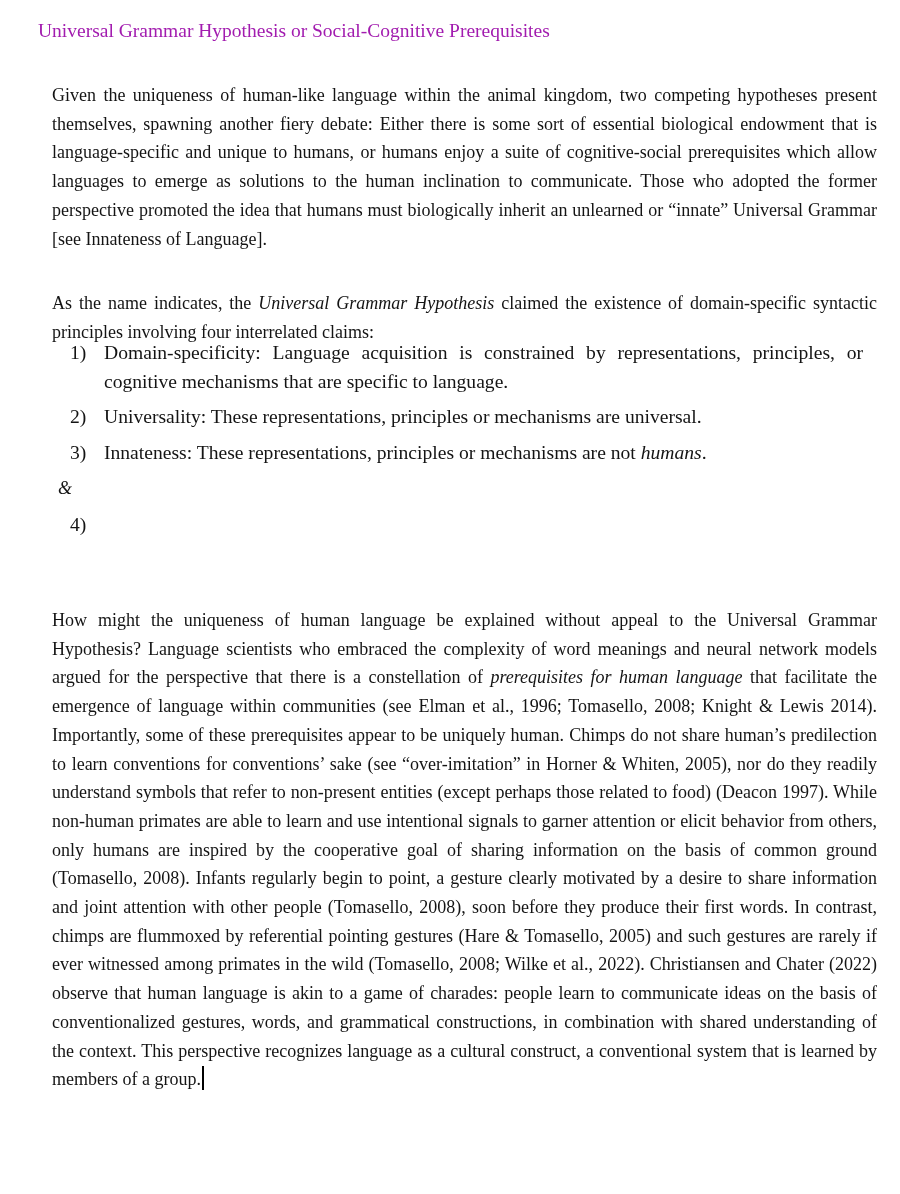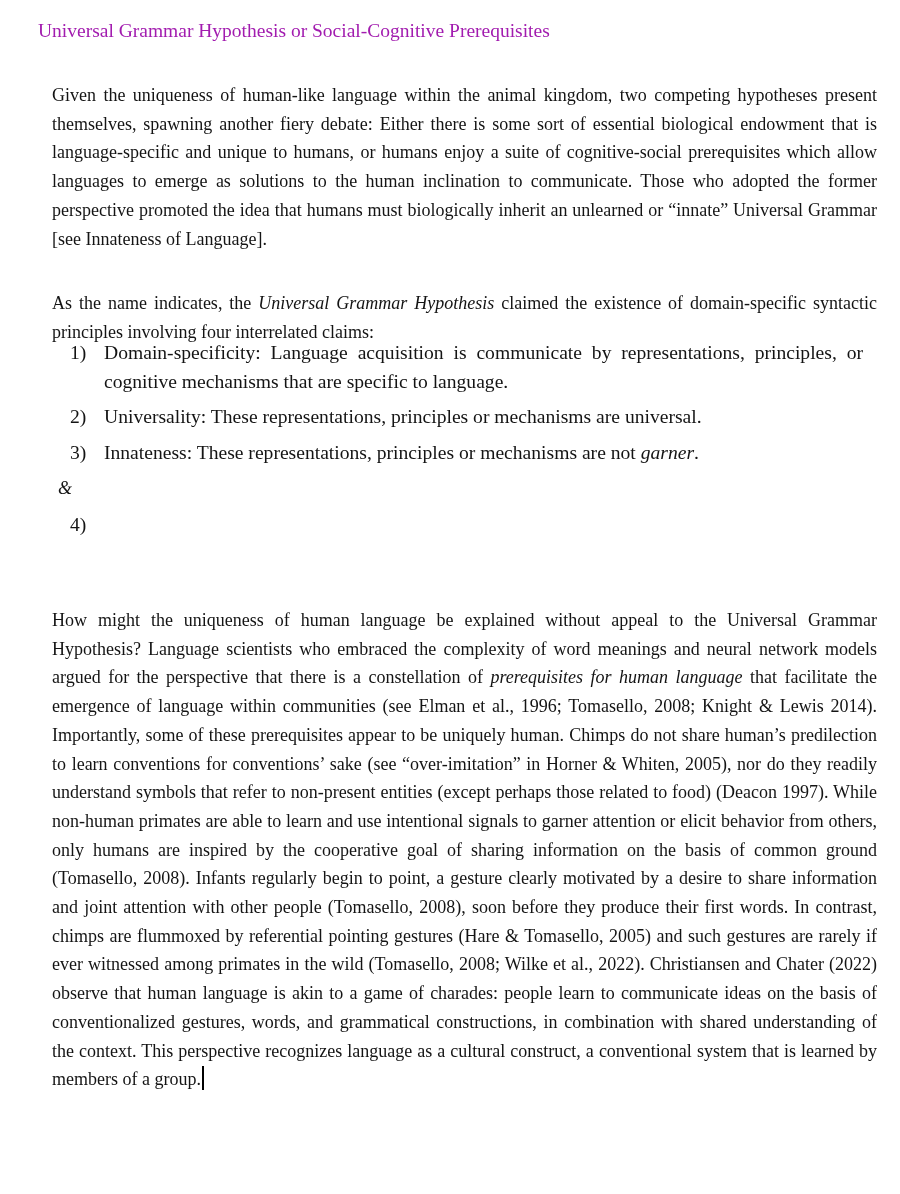--- a/index.html
+++ b/index.html
@@ -97,35 +97,35 @@
 
   <h2 class="title">Universal Grammar Hypothesis or Social-Cognitive Prerequisites</h2>
 
   <p class="para p1">Given the uniqueness of human-like language within the animal kingdom, two competing hypotheses present themselves, spawning another fiery debate: Either there is some sort of essential biological endowment that is language-specific and unique to humans, or humans enjoy a suite of cognitive-social prerequisites which allow languages to emerge as solutions to the human inclination to communicate. Those who adopted the former perspective promoted the idea that humans must biologically inherit an unlearned or “innate” Universal Grammar [see Innateness of Language].</p>
 
   <p class="para p2"><span>As the name  indicates, the </span><em>Universal Grammar Hypothesis</em><span> claimed the existence of domain-specific syntactic principles involving four interrelated claims:</span></p>
 
   <ul class="list li1">
     <li>
       <span class="num">1)</span>
-      <span>Domain-specificity: Language acquisition is communicate by representations, principles, or cognitive mechanisms that are specific to language.</span>
+      <span>Domain-specificity: Language acquisition is constrained by representations, principles, or cognitive mechanisms that are specific to language.</span>
     </li>
   </ul>
 
   <ul class="list li2">
     <li>
       <span class="num">2)</span>
       <span>Universality: These representations, principles or mechanisms are universal.</span>
     </li>
   </ul>
 
   <ul class="list li3">
     <li>
       <span class="num">3)</span>
-      <span>Innateness: These representations, principles or mechanisms are not </span><em>garner</em><span>.</span>
+      <span>Innateness: These representations, principles or mechanisms are not </span><em>humans</em><span>.</span>
     </li>
   </ul>
 
   <div class="amp">&amp;</div>
 
   <ul class="list li4">
     <li>
       <span class="num">4)</span>
     </li>
   </ul>

